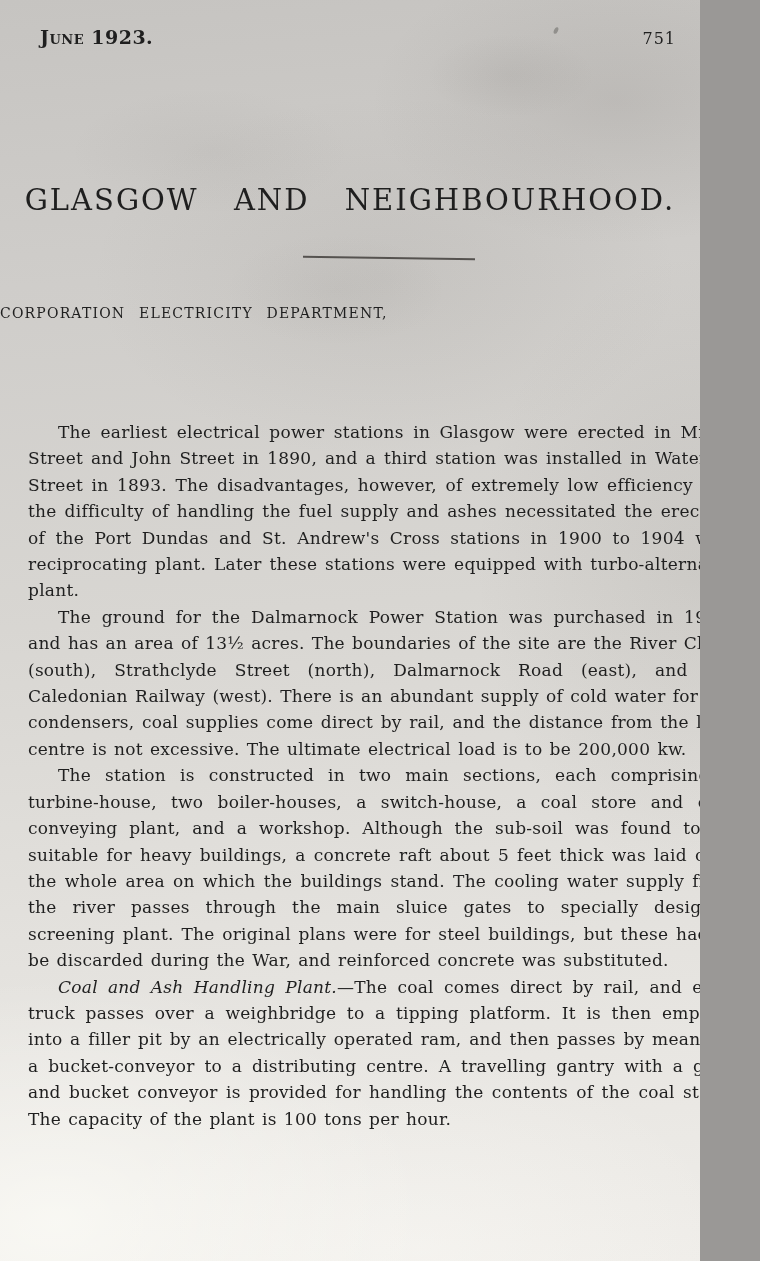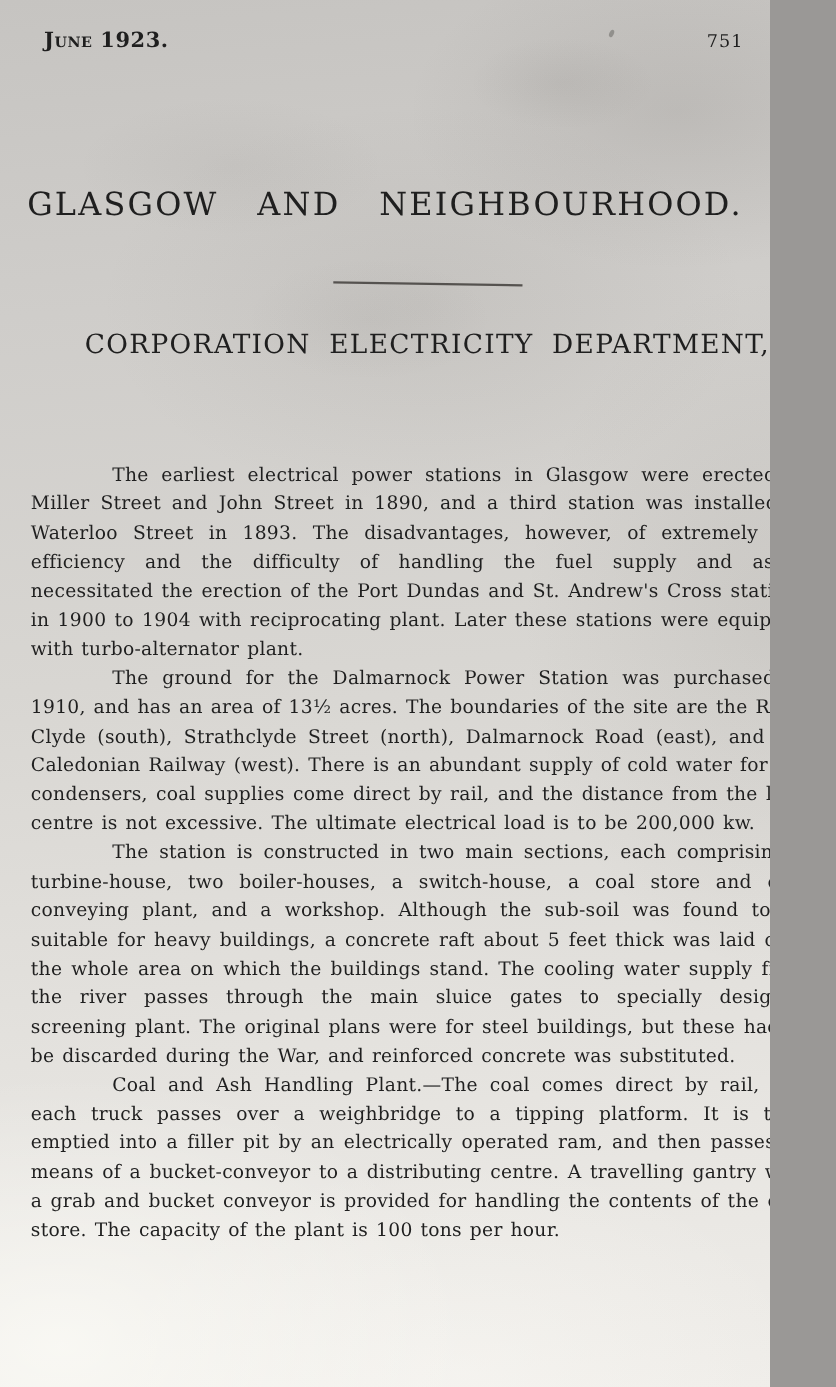--- a/index.html
+++ b/index.html
@@ -45,21 +45,21 @@
     font-weight: bold;
     font-size: 19px;
     letter-spacing: 0.5px;
   }
   .page-number {
     font-size: 16px;
     letter-spacing: 1px;
   }
   .article-title {
     position: absolute;
-    top: 168px;
+    top: 183px;
     left: 0;
     width: 100%;
     margin: 0;
     text-align: center;
     font-size: 29px;
     font-weight: normal;
     letter-spacing: 2px;
     word-spacing: 24px;
   }
   .divider {
@@ -69,22 +69,22 @@
     width: 172px;
     height: 0;
     border-top: 2px solid #55524f;
     transform: rotate(0.9deg);
   }
   .article-heading {
     position: absolute;
     top: 295px;
     left: 0;
     width: 100%;
-    text-align: right;
-    font-size: 24px;
+    text-align: left;
+    font-size: 14px;
     line-height: 36px;
     letter-spacing: 1.2px;
     word-spacing: 8px;
   }
   .article-body {
     position: absolute;
     top: 419px;
     left: 28px;
     width: 706px;
     font-size: 17px;
@@ -92,21 +92,21 @@
     text-align: justify;
     letter-spacing: 0.25px;
     word-spacing: 1.5px;
   }
   .article-body p {
     margin: 0;
     text-indent: 30px;
     hyphens: none;
   }
   .lead-in {
-    margin-left: 44px;
+    font-style: italic;
   }
   .ink-speck {
     position: absolute;
     left: 744px;
     top: 591px;
     width: 7px;
     height: 6px;
     border-radius: 50% 45% 55% 50%;
     background: #413e3b;
     opacity: 0.85;

